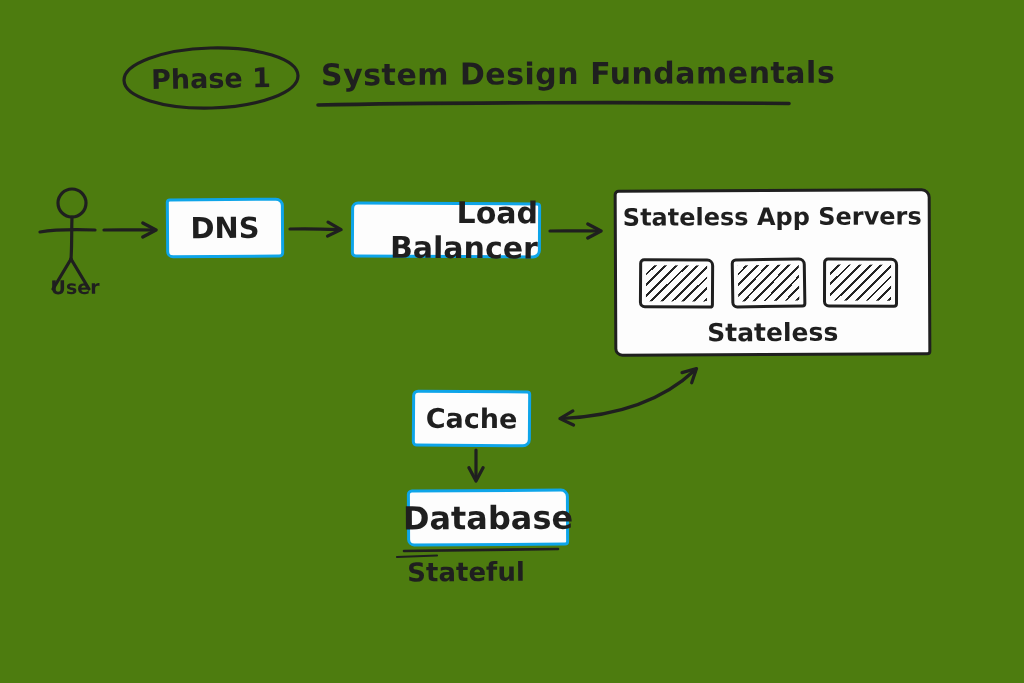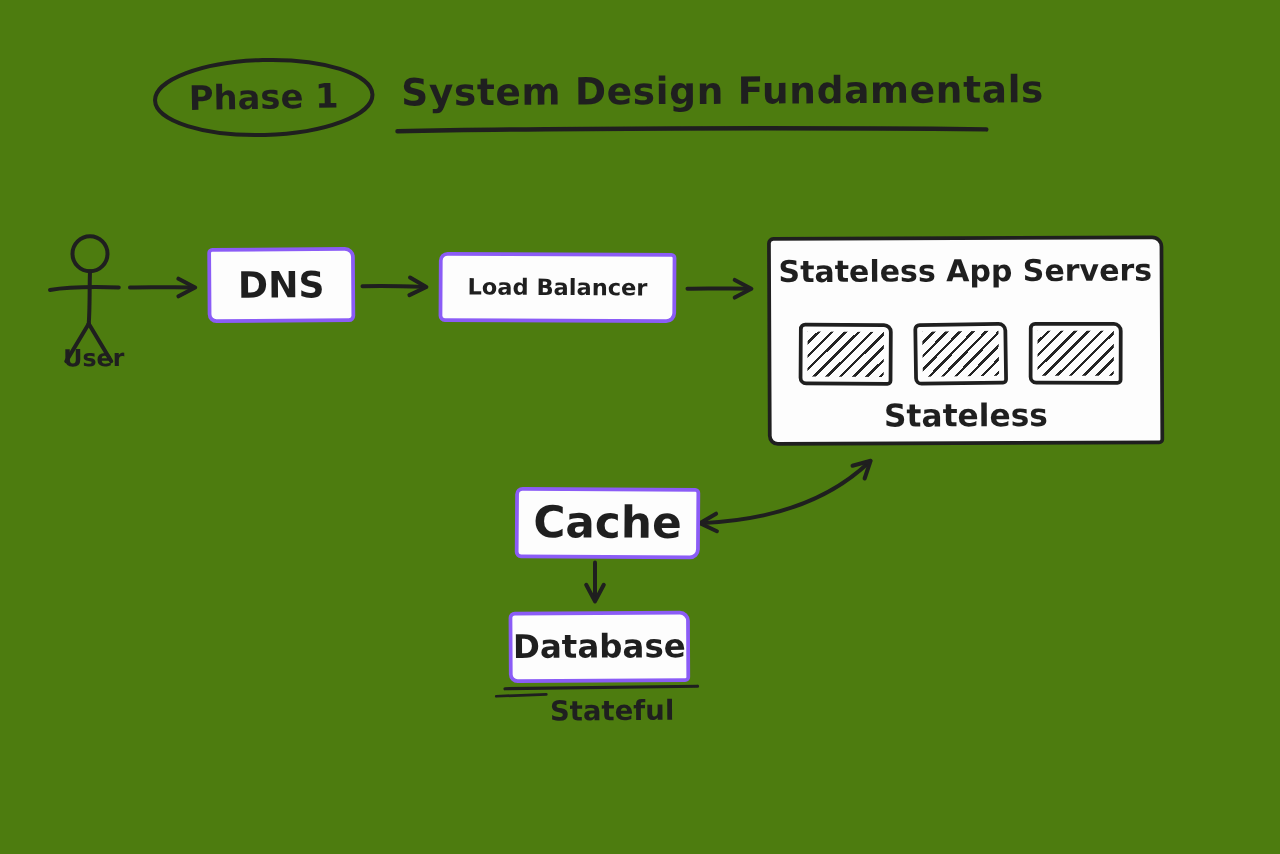--- a/index.html
+++ b/index.html
@@ -23,21 +23,21 @@
     white-space: nowrap;
   }
   .center {
     display: flex;
     align-items: center;
     justify-content: center;
     text-align: center;
   }
   .box {
     position: absolute;
-    border: 3px solid #8b5cf6;
+    border: 3px solid #0ea5e9;
     background: #fdfdfd;
     display: flex;
     align-items: center;
     justify-content: center;
     font-weight: 700;
     box-sizing: border-box;
     text-align: right;
   }
   #phase-badge {
     left: 124px; top: 47px; width: 174px; height: 62px;
@@ -51,21 +51,21 @@
     transform: rotate(-0.3deg);
   }
   #dns-box {
     left: 166px; top: 198px; width: 118px; height: 60px;
     font-size: 29px;
     border-radius: 4px 8px 5px 7px;
     transform: rotate(-0.4deg);
   }
   #lb-box {
     left: 351px; top: 202px; width: 190px; height: 56px;
-    font-size: 18px;
+    font-size: 30px;
     border-radius: 7px 4px 8px 5px;
     transform: rotate(0.3deg);
   }
   #app-box {
     left: 614px; top: 189px; width: 317px; height: 167px;
     border: 3px solid #1f1f1f;
     background: #fdfdfd;
     position: absolute;
     border-radius: 5px 9px 4px 8px;
     transform: rotate(-0.25deg);
@@ -93,39 +93,39 @@
       #242424 5.5px, #242424 7.5px);
   }
   #server-1 { left: 22px;  transform: rotate(0.6deg); }
   #server-2 { left: 114px; transform: rotate(-0.6deg); }
   #server-3 { left: 206px; transform: rotate(0.4deg); }
   #app-caption {
     position: absolute; bottom: 6px; left: 0; width: 100%;
     text-align: center; font-weight: 700; font-size: 25px;
   }
   #cache-box {
-    left: 412px; top: 390px; width: 148px; height: 57px;
-    font-size: 35px;
+    left: 412px; top: 390px; width: 119px; height: 57px;
+    font-size: 27px;
     border-radius: 6px 4px 8px 5px;
     transform: rotate(0.4deg);
   }
   #db-box {
-    left: 407px; top: 489px; width: 145px; height: 57px;
-    font-size: 26px;
+    left: 407px; top: 489px; width: 162px; height: 57px;
+    font-size: 32px;
     border-radius: 5px 8px 4px 7px;
     transform: rotate(-0.3deg);
   }
   #user-label {
     left: 40px; top: 276px; width: 70px;
     font-size: 19px; text-align: center;
     transform: rotate(-0.5deg);
   }
   #stateful-label {
-    left: 440px; top: 557px; width: 118px;
-    font-size: 22px; 
+    left: 407px; top: 557px; width: 118px;
+    font-size: 26px; text-align: center;
     transform: rotate(-0.4deg);
   }
 </style>
 </head>
 <body>
 
 <div class="stage">
 
   <svg class="underlay" width="1024" height="683" viewBox="0 0 1024 683">
     <defs>

